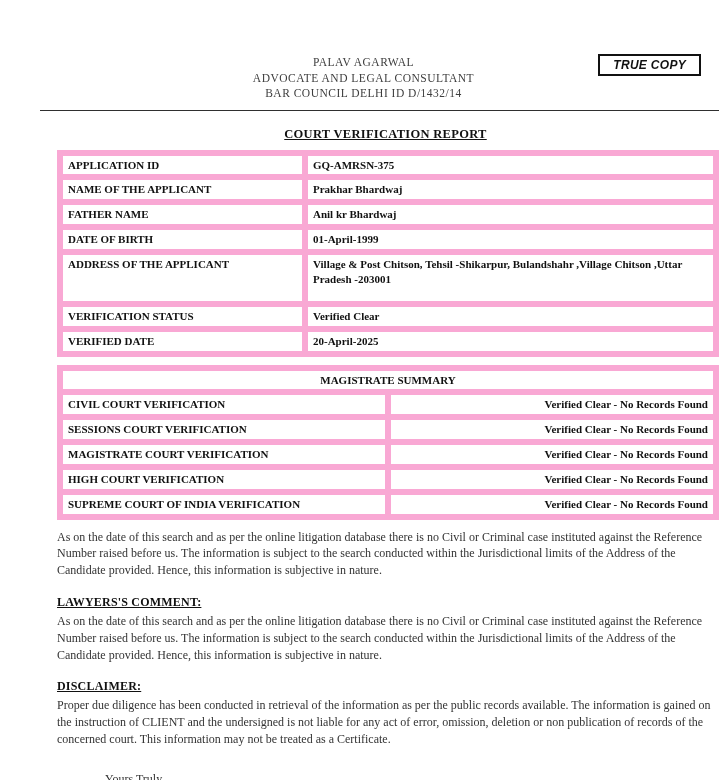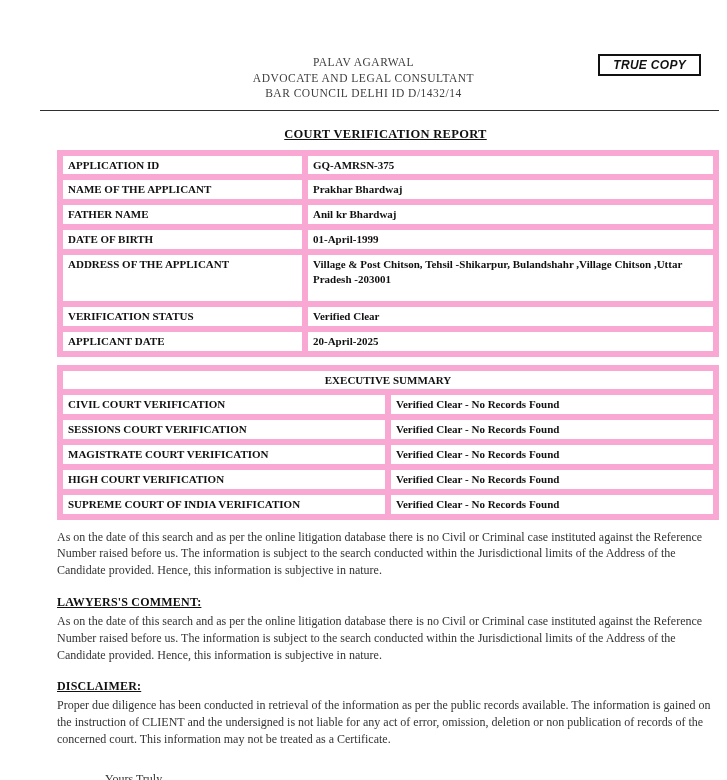--- a/index.html
+++ b/index.html
@@ -38,21 +38,21 @@
   table.tbl td {
     border:6px solid #f9a8d4;
     font-size:11px; font-weight:bold; color:#111;
     padding:2px 5px; line-height:1.35;
   }
   td.lbl { width:245px; }
   tr.address-row td { height:52px; vertical-align:top; }
   .exec-head td {
     text-align:center; font-size:11px; padding:1px 4px;
   }
-  table.exec td.val { text-align:left; }
+  table.exec td.val { text-align:right; }
 
   
   .section { margin:9px 0 0 57px; width:656px; }
   .section + .section { margin-top:16px; }
   .section h3 {
     font-size:12px; color:#111; text-decoration:underline;
     letter-spacing:0.2px; margin-bottom:3px;
   }
   .section p { font-size:12px; line-height:1.4; color:#333; }
 
@@ -95,30 +95,30 @@
     </tr>
     <tr class="address-row">
       <td class="lbl">ADDRESS OF THE APPLICANT</td>
       <td class="val">Village &amp; Post Chitson, Tehsil -Shikarpur, Bulandshahr ,Village Chitson ,Uttar Pradesh -203001</td>
     </tr>
     <tr>
       <td class="lbl">VERIFICATION STATUS</td>
       <td class="val">Verified Clear</td>
     </tr>
     <tr>
-      <td class="lbl">APPLICANT DATE</td>
+      <td class="lbl">VERIFIED DATE</td>
       <td class="val">20-April-2025</td>
     </tr>
   </tbody>
     </table>
 
   <table class="tbl exec">
     <tbody>
         <tr class="exec-head">
-      <td colspan="2">EXECUTIVE SUMMARY</td>
+      <td colspan="2">MAGISTRATE SUMMARY</td>
     </tr>
     <tr>
       <td class="lbl">CIVIL COURT VERIFICATION</td>
       <td class="val">Verified Clear - No Records Found</td>
     </tr>
     <tr>
       <td class="lbl">SESSIONS COURT VERIFICATION</td>
       <td class="val">Verified Clear - No Records Found</td>
     </tr>
     <tr>

